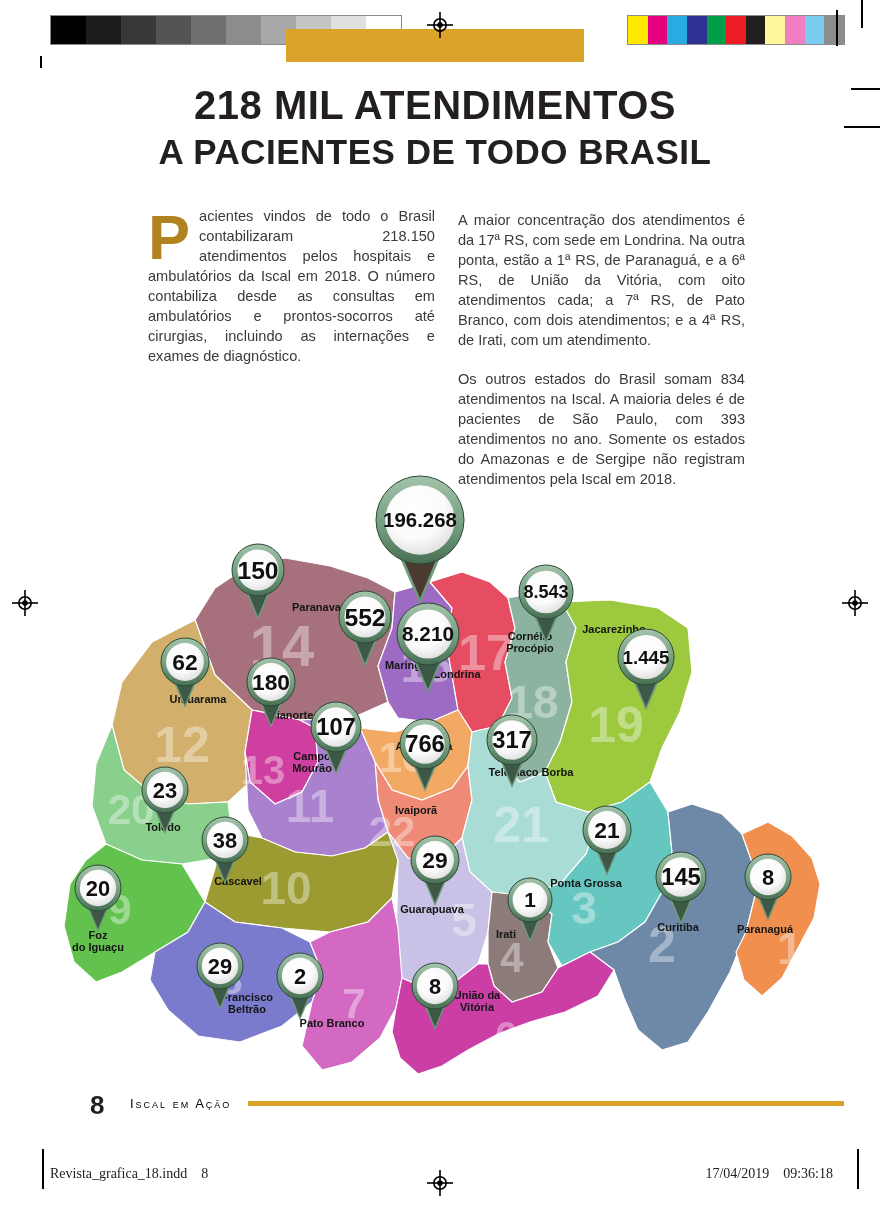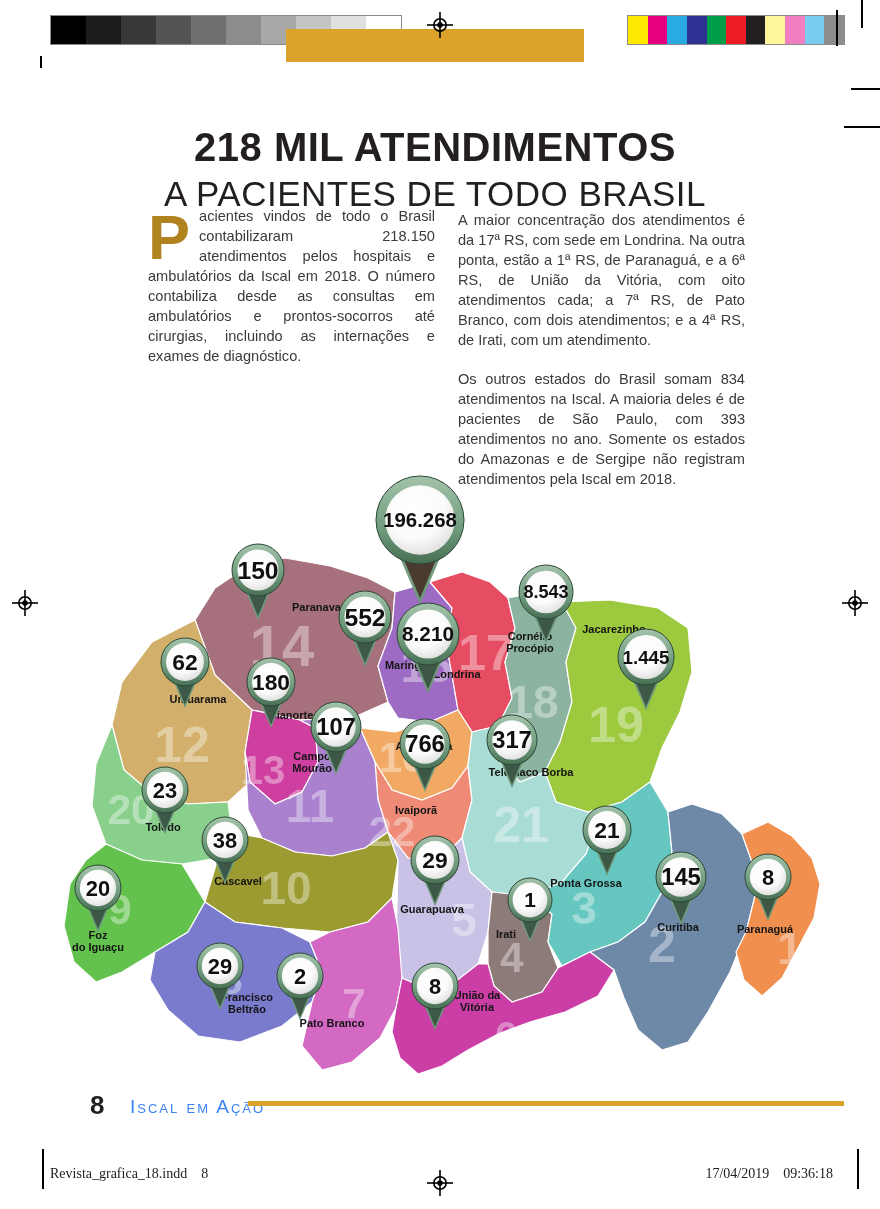--- a/index.html
+++ b/index.html
@@ -7,42 +7,42 @@
         font-family:"Liberation Sans",sans-serif;overflow:hidden;color:#231f20;}
   
   .bar{position:absolute;display:flex;border:1px solid #8a8a8a;box-sizing:border-box;}
   .bar .swatch{flex:1;height:100%;}
   .grayscale{left:50px;top:15px;width:352px;height:30px;}
   .colorbar{left:627px;top:15px;width:218px;height:30px;}
   .goldbar{position:absolute;left:286px;top:29px;width:298px;height:33px;background:#dba32a;}
   .cropmark{position:absolute;background:#000;}
   .regmark{position:absolute;width:28px;height:28px;}
   
-  .titleblock{position:absolute;left:50px;top:84px;width:770px;text-align:center;margin-top:42px;}
+  .titleblock{position:absolute;left:50px;top:84px;width:770px;text-align:center;}
   .title1{font-size:40px;font-weight:bold;letter-spacing:.5px;line-height:1.05;}
-  .title2{font-size:35px;font-weight:normal;letter-spacing:.5px;margin-top:6px;}
+  .title2{font-size:35px;font-weight:bold;letter-spacing:.5px;margin-top:6px;}
   
   .col{position:absolute;top:207px;width:287px;font-size:14.6px;line-height:1.37;
        text-align:justify;color:#3a3a3a;}
   .col1{left:148px;}
   .col2{left:458px;top:211px;}
   .col p{margin:0 0 19px 0;}
   .dropcap{float:left;font-size:63px;line-height:.8;font-weight:bold;color:#b1831f;
            margin:5px 9px 0 0;}
   
   .mapwrap{position:absolute;left:0;top:470px;width:880px;height:620px;}
   svg{font-family:"Liberation Sans",sans-serif;}
   .region{stroke:#ffffff;stroke-width:1.2;}
   .wm{fill:#ffffff;opacity:.38;font-weight:bold;}
   .city{fill:#141414;font-weight:bold;font-size:11px;}
   .pinnum{fill:#101010;font-weight:bold;}
   
   .pagenum{position:absolute;left:90px;top:1090px;font-size:26px;font-weight:bold;}
-  .brand{position:absolute;left:130px;top:1096px;font-size:19px;font-variant:small-caps;
-         letter-spacing:2px;color:#3b82f6;}
+  .brand{position:absolute;left:130px;top:1096px;font-size:13px;font-variant:small-caps;
+         letter-spacing:2px;color:#000000;}
   .footline{position:absolute;left:248px;top:1101px;width:596px;height:5px;background:#d9a32a;}
   .slug{position:absolute;top:1166px;font-family:"Liberation Serif",serif;font-size:14px;color:#222;}
   .slug-left{left:50px;}
   .slug-right{right:47px;}
   .slug span{margin-right:14px;}
   .slug span:last-child{margin-right:0;}
 </style>
 </head>
 <body>
 

